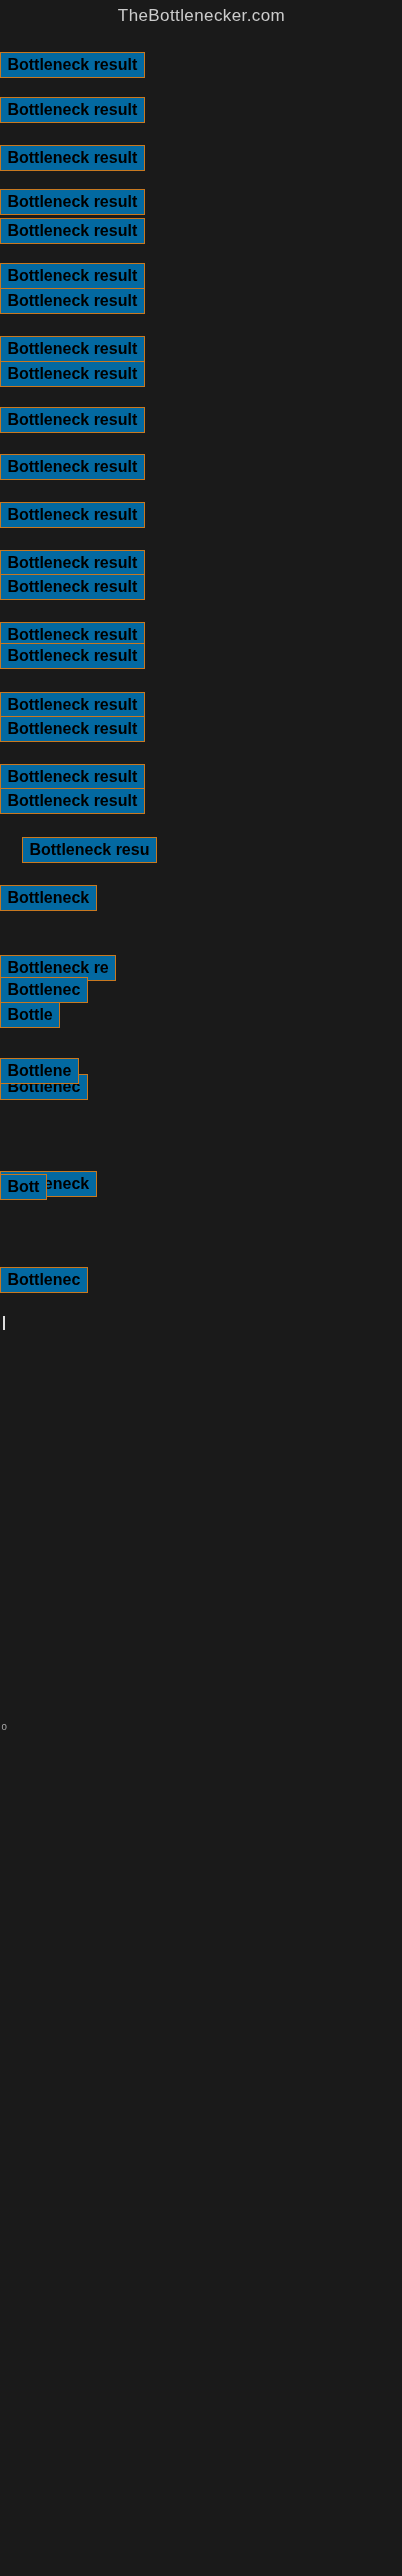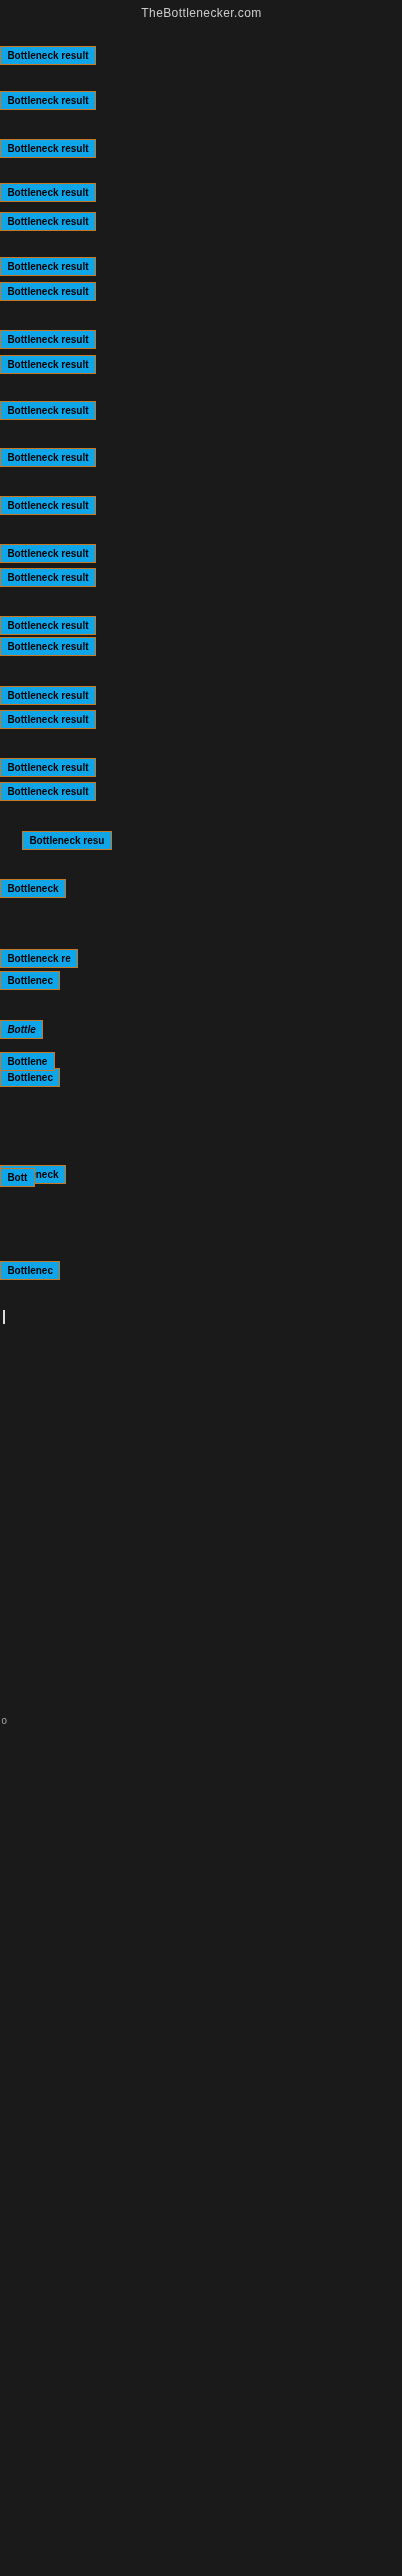--- a/index.html
+++ b/index.html
@@ -11,33 +11,33 @@
       width: 403px;
       min-height: 2576px;
       background-color: #1a1a1a;
       font-family: Arial, sans-serif;
       position: relative;
     }
     .site-header {
       text-align: center;
       padding: 6.4px 0 3.2px 0;
       color: #ccc;
-      font-size: 12px;
+      font-size: 17px;
       font-weight: normal;
       letter-spacing: 0.4px;
     }
     .bottleneck-item {
       position: absolute;
       left: 0;
       display: inline-block;
     }
     .bottleneck-badge {
-      background-color: #0ea5e9;
+      background-color: #0369a1;
       color: #000;
-      font-size: 10px;
+      font-size: 16px;
       font-weight: bold;
       padding: 3.2px 6.4px;
       border: 0.8px solid #c87820;
       white-space: nowrap;
       display: inline-block;
     }
     .cursor-line {
       position: absolute;
       left: 3.2px;
       width: 1.6px;
@@ -75,21 +75,21 @@
     <div class="bottleneck-item" style="top: 592px;"><div class="bottleneck-badge">Bottleneck result</div></div>
     <div class="bottleneck-item" style="top: 613px;"><div class="bottleneck-badge">Bottleneck result</div></div>
     <div class="bottleneck-item" style="top: 662px;"><div class="bottleneck-badge">Bottleneck result</div></div>
     <div class="bottleneck-item" style="top: 686px;"><div class="bottleneck-badge">Bottleneck result</div></div>
     <div class="bottleneck-item" style="top: 734px;"><div class="bottleneck-badge">Bottleneck result</div></div>
     <div class="bottleneck-item" style="top: 758px;"><div class="bottleneck-badge">Bottleneck result</div></div>
     <div class="bottleneck-item" style="top: 807px; padding-left: 22px;"><div class="bottleneck-badge">Bottleneck resu</div></div>
     <div class="bottleneck-item" style="top: 855px;"><div class="bottleneck-badge">Bottleneck</div></div>
     <div class="bottleneck-item" style="top: 883px; margin-top: 42px;"><div class="bottleneck-badge">Bottleneck re</div></div>
     <div class="bottleneck-item" style="top: 947px;"><div class="bottleneck-badge">Bottlenec</div></div>
-    <div class="bottleneck-item" style="top: 996px; font-style: italic;"><div class="bottleneck-badge">Bottle</div></div>
+    <div class="bottleneck-item" style="top: 972px;"><div class="bottleneck-badge">Bottle</div></div>
     <div class="bottleneck-item" style="top: 1044px;"><div class="bottleneck-badge">Bottlenec</div></div>
     <div class="bottleneck-item" style="top: 1028px;"><div class="bottleneck-badge">Bottlene</div></div>
     <div class="bottleneck-item" style="top: 1141px;"><div class="bottleneck-badge">Bottleneck</div></div>
     <div class="bottleneck-item" style="top: 1144px;"><div class="bottleneck-badge">Bott</div></div>
     <div class="bottleneck-item" style="top: 1237px;"><div class="bottleneck-badge">Bottlenec</div></div>
     <div class="cursor-line" style="top: 1286px;"></div>
     <span class="small-char" style="top: 1691px; left: 1.6px;">0</span>
   </div>
 
 

